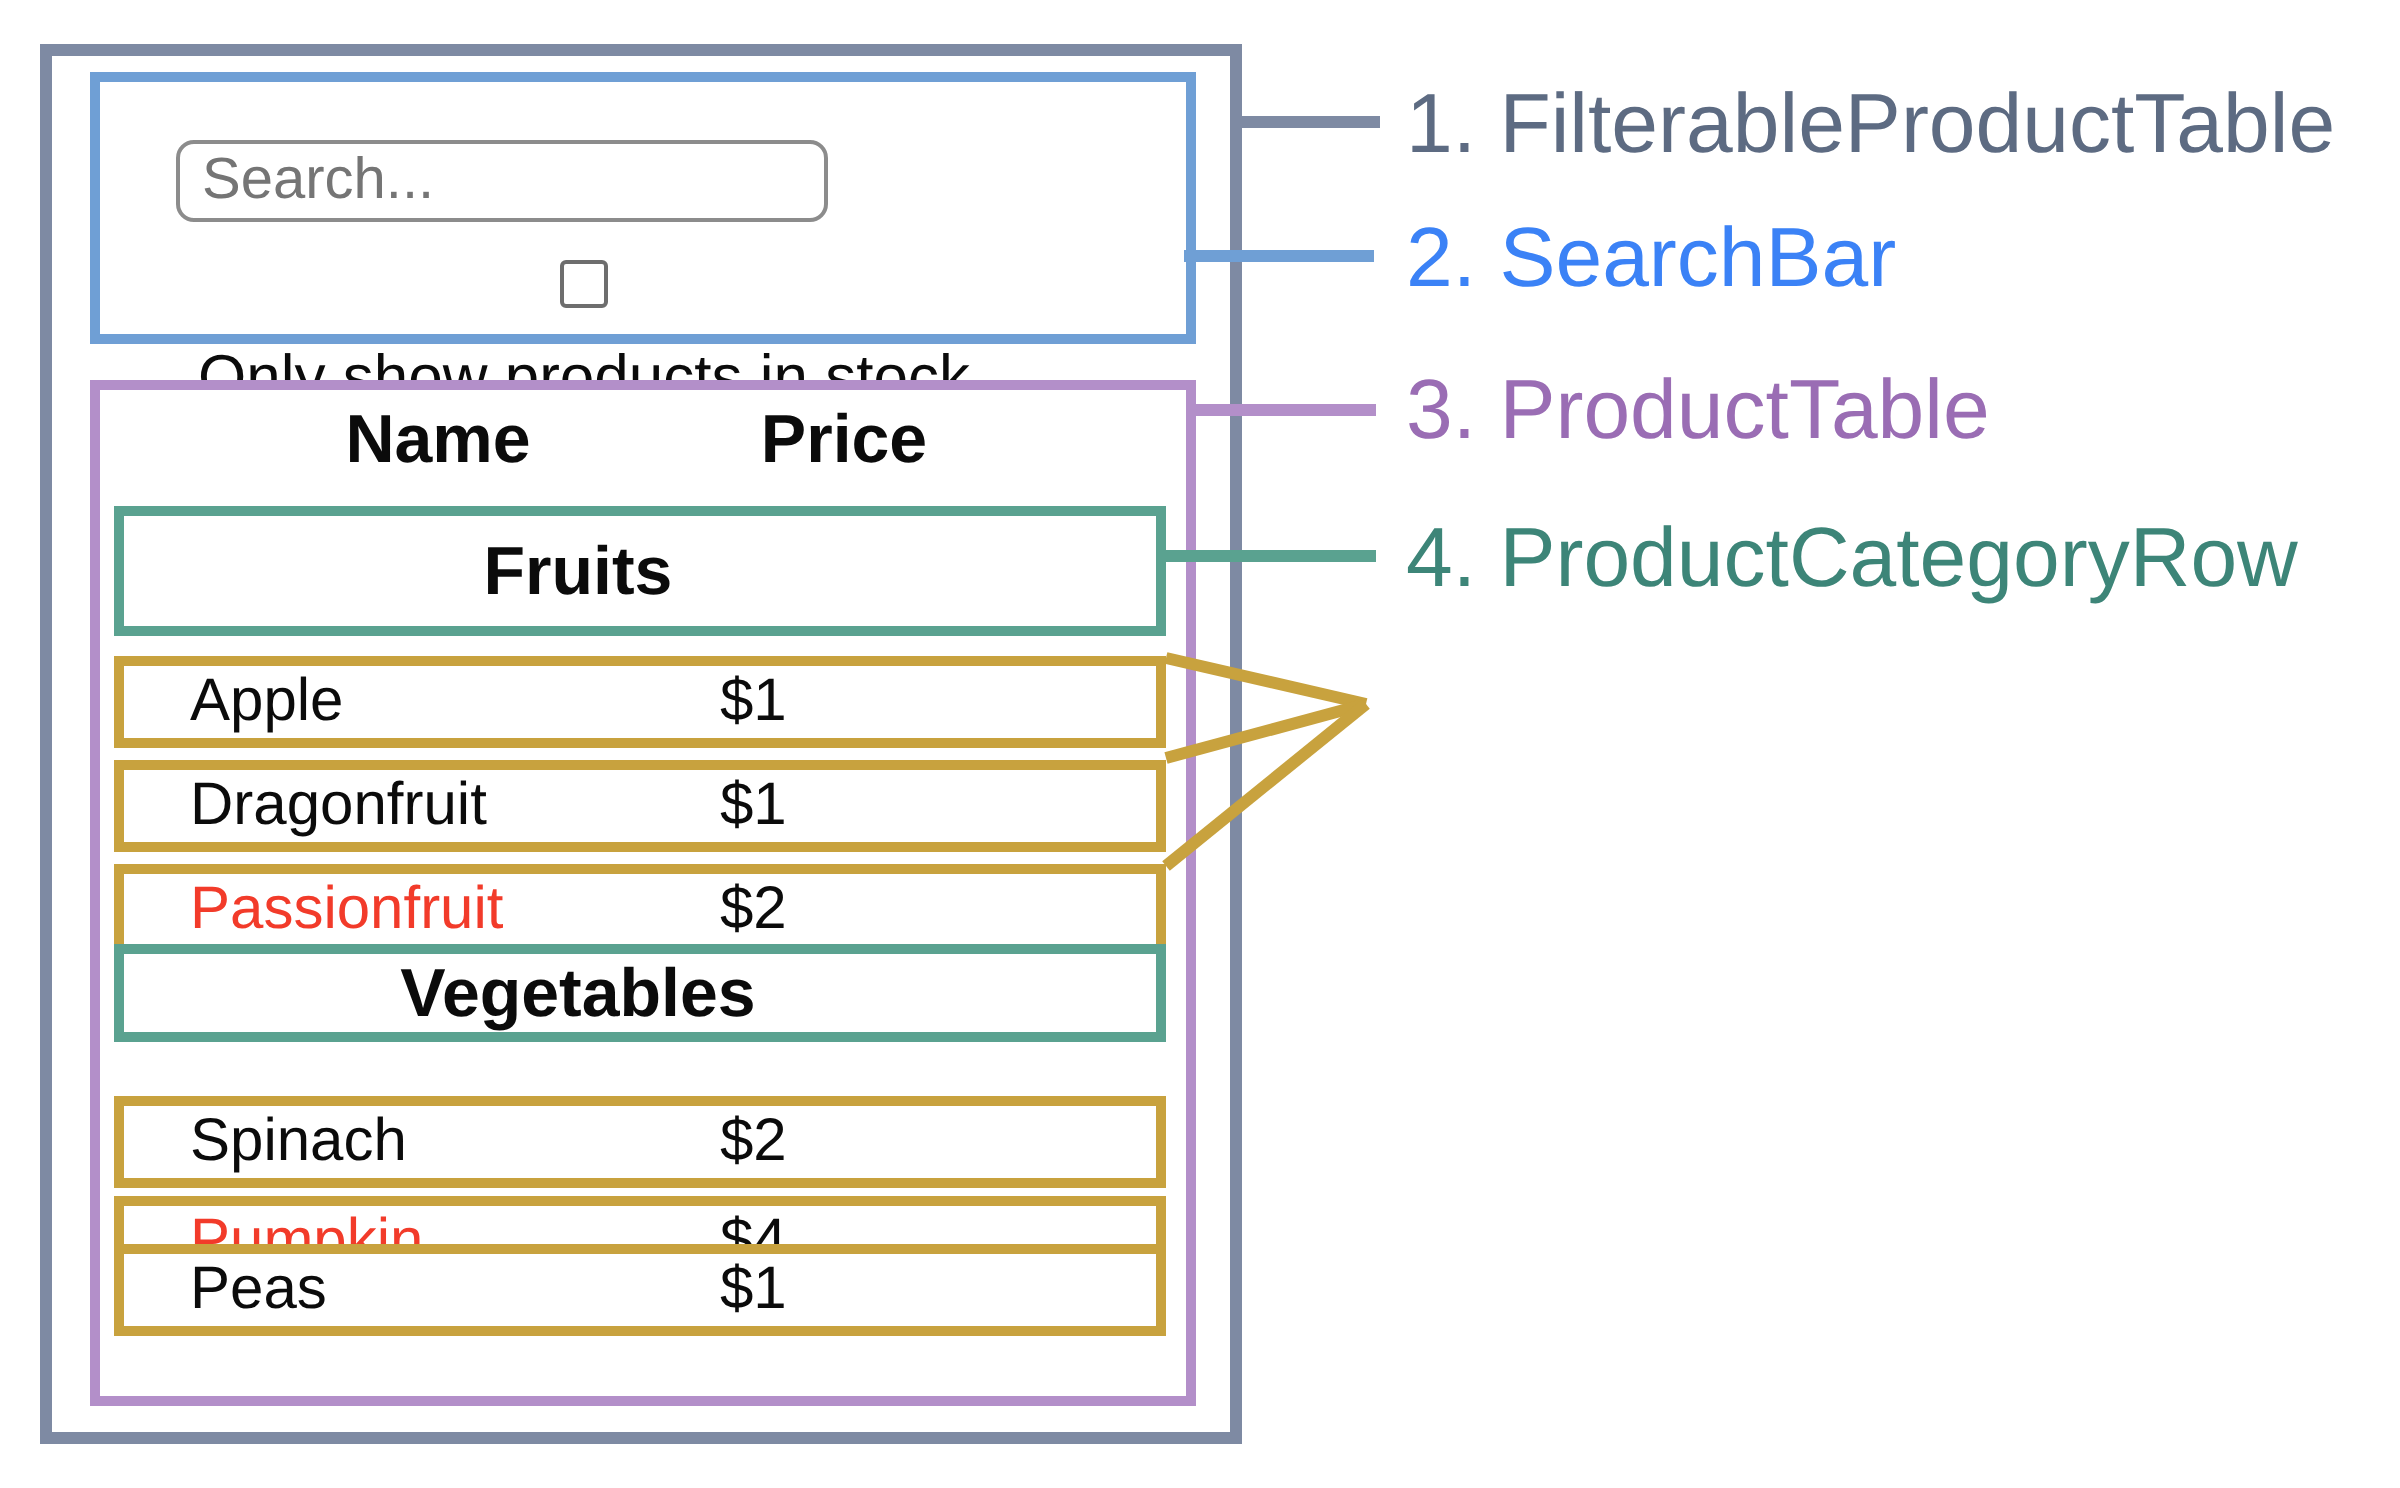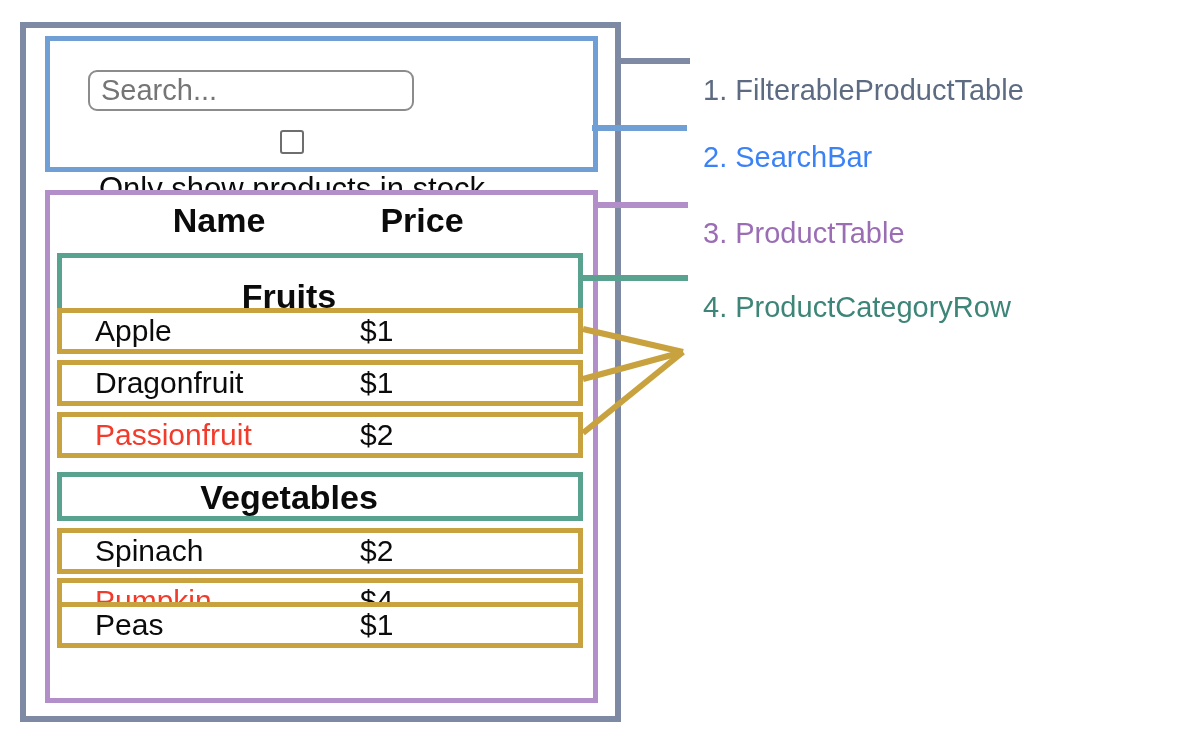--- a/index.html
+++ b/index.html
@@ -80,37 +80,38 @@
   #header-name { left: 219px; }
   #header-price { left: 422px; }
 
   
   .category-row {
     left: 57px; width: 526px;
     border: 5px solid #5aa290;
     background: #ffffff;
     display: flex; align-items: center;
   }
-  #category-fruits { top: 253px; height: 65px; align-items: flex-end; }
+  #category-fruits { top: 253px; height: 65px; }
   #category-vegetables { top: 472px; height: 49px; }
   .category-label {
     display: block;
     width: 454px;
     text-align: center;
     font-size: 34px;
     font-weight: bold;
     color: #0b0b0b;
     line-height: 1;
   }
 
   
   .product-row {
     left: 57px; width: 526px; height: 46px;
     border: 5px solid #c8a23e;
     background: #ffffff;
+    margin-top: 20px;
   }
   .product-row .pname,
   .product-row .pprice {
     position: absolute;
     top: 50%;
     transform: translateY(-50%);
     font-size: 30px;
     color: #0b0b0b;
     line-height: 1;
     white-space: nowrap;
@@ -130,24 +131,23 @@
   .connector { height: 6px; }
   #connector-1 { left: 621px; top: 58px;  width: 69px;  background: #7e8aa3; }
   #connector-2 { left: 592px; top: 125px; width: 95px;  background: #6f9fd5; }
   #connector-3 { left: 593px; top: 202px; width: 95px;  background: #b38fc9; }
   #connector-4 { left: 578px; top: 275px; width: 110px; background: #5aa290; }
   #connector-5-svg { left: 0; top: 0; width: 1200px; height: 744px; pointer-events: none; }
 
   
   .legend-label {
     left: 703px;
-    font-size: 29px;
+    font-size: 42px;
     line-height: 34px;
     white-space: nowrap;
-    margin-top: 28px;
   }
   #legend-1 { top: 45px;  color: #5d6b82; }
   #legend-2 { top: 112px; color: #5586c5; }
   #legend-3 { top: 188px; color: #9a6db4; }
   #legend-4 { top: 262px; color: #3d8578; }
   #legend-5 { top: 335px; color: #a9872f; }
 </style>
 </head>
 <body>
 

